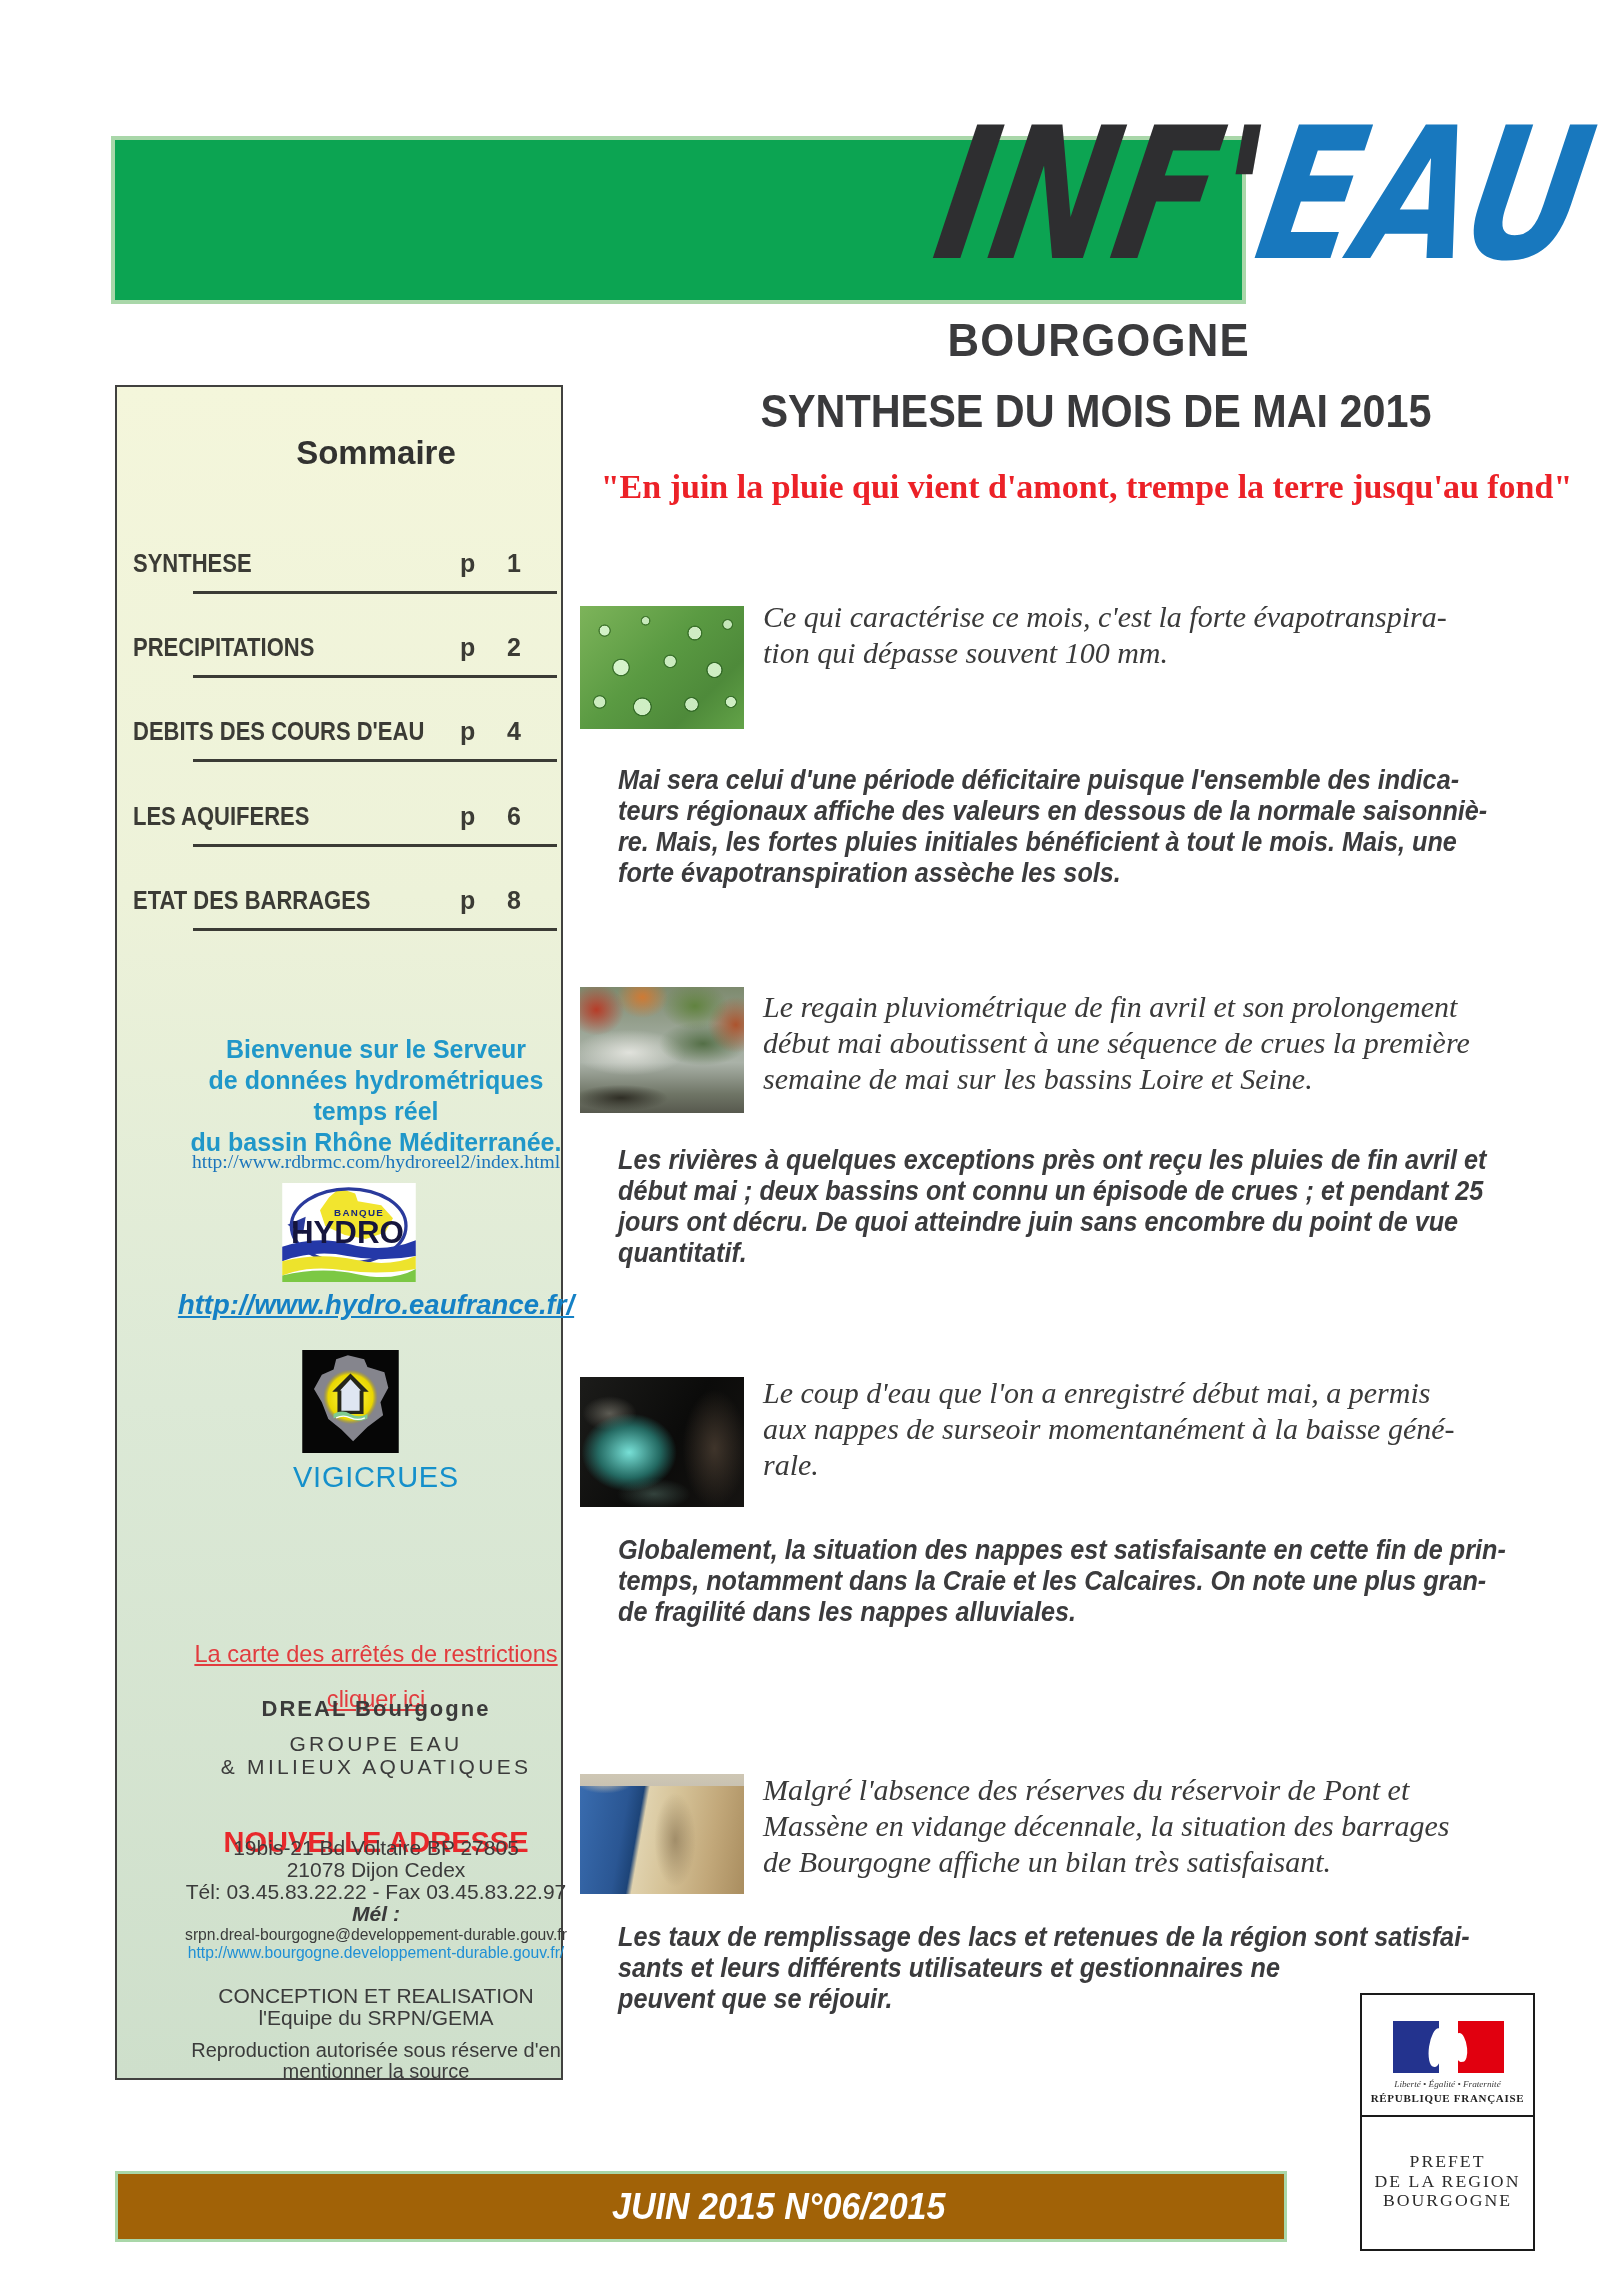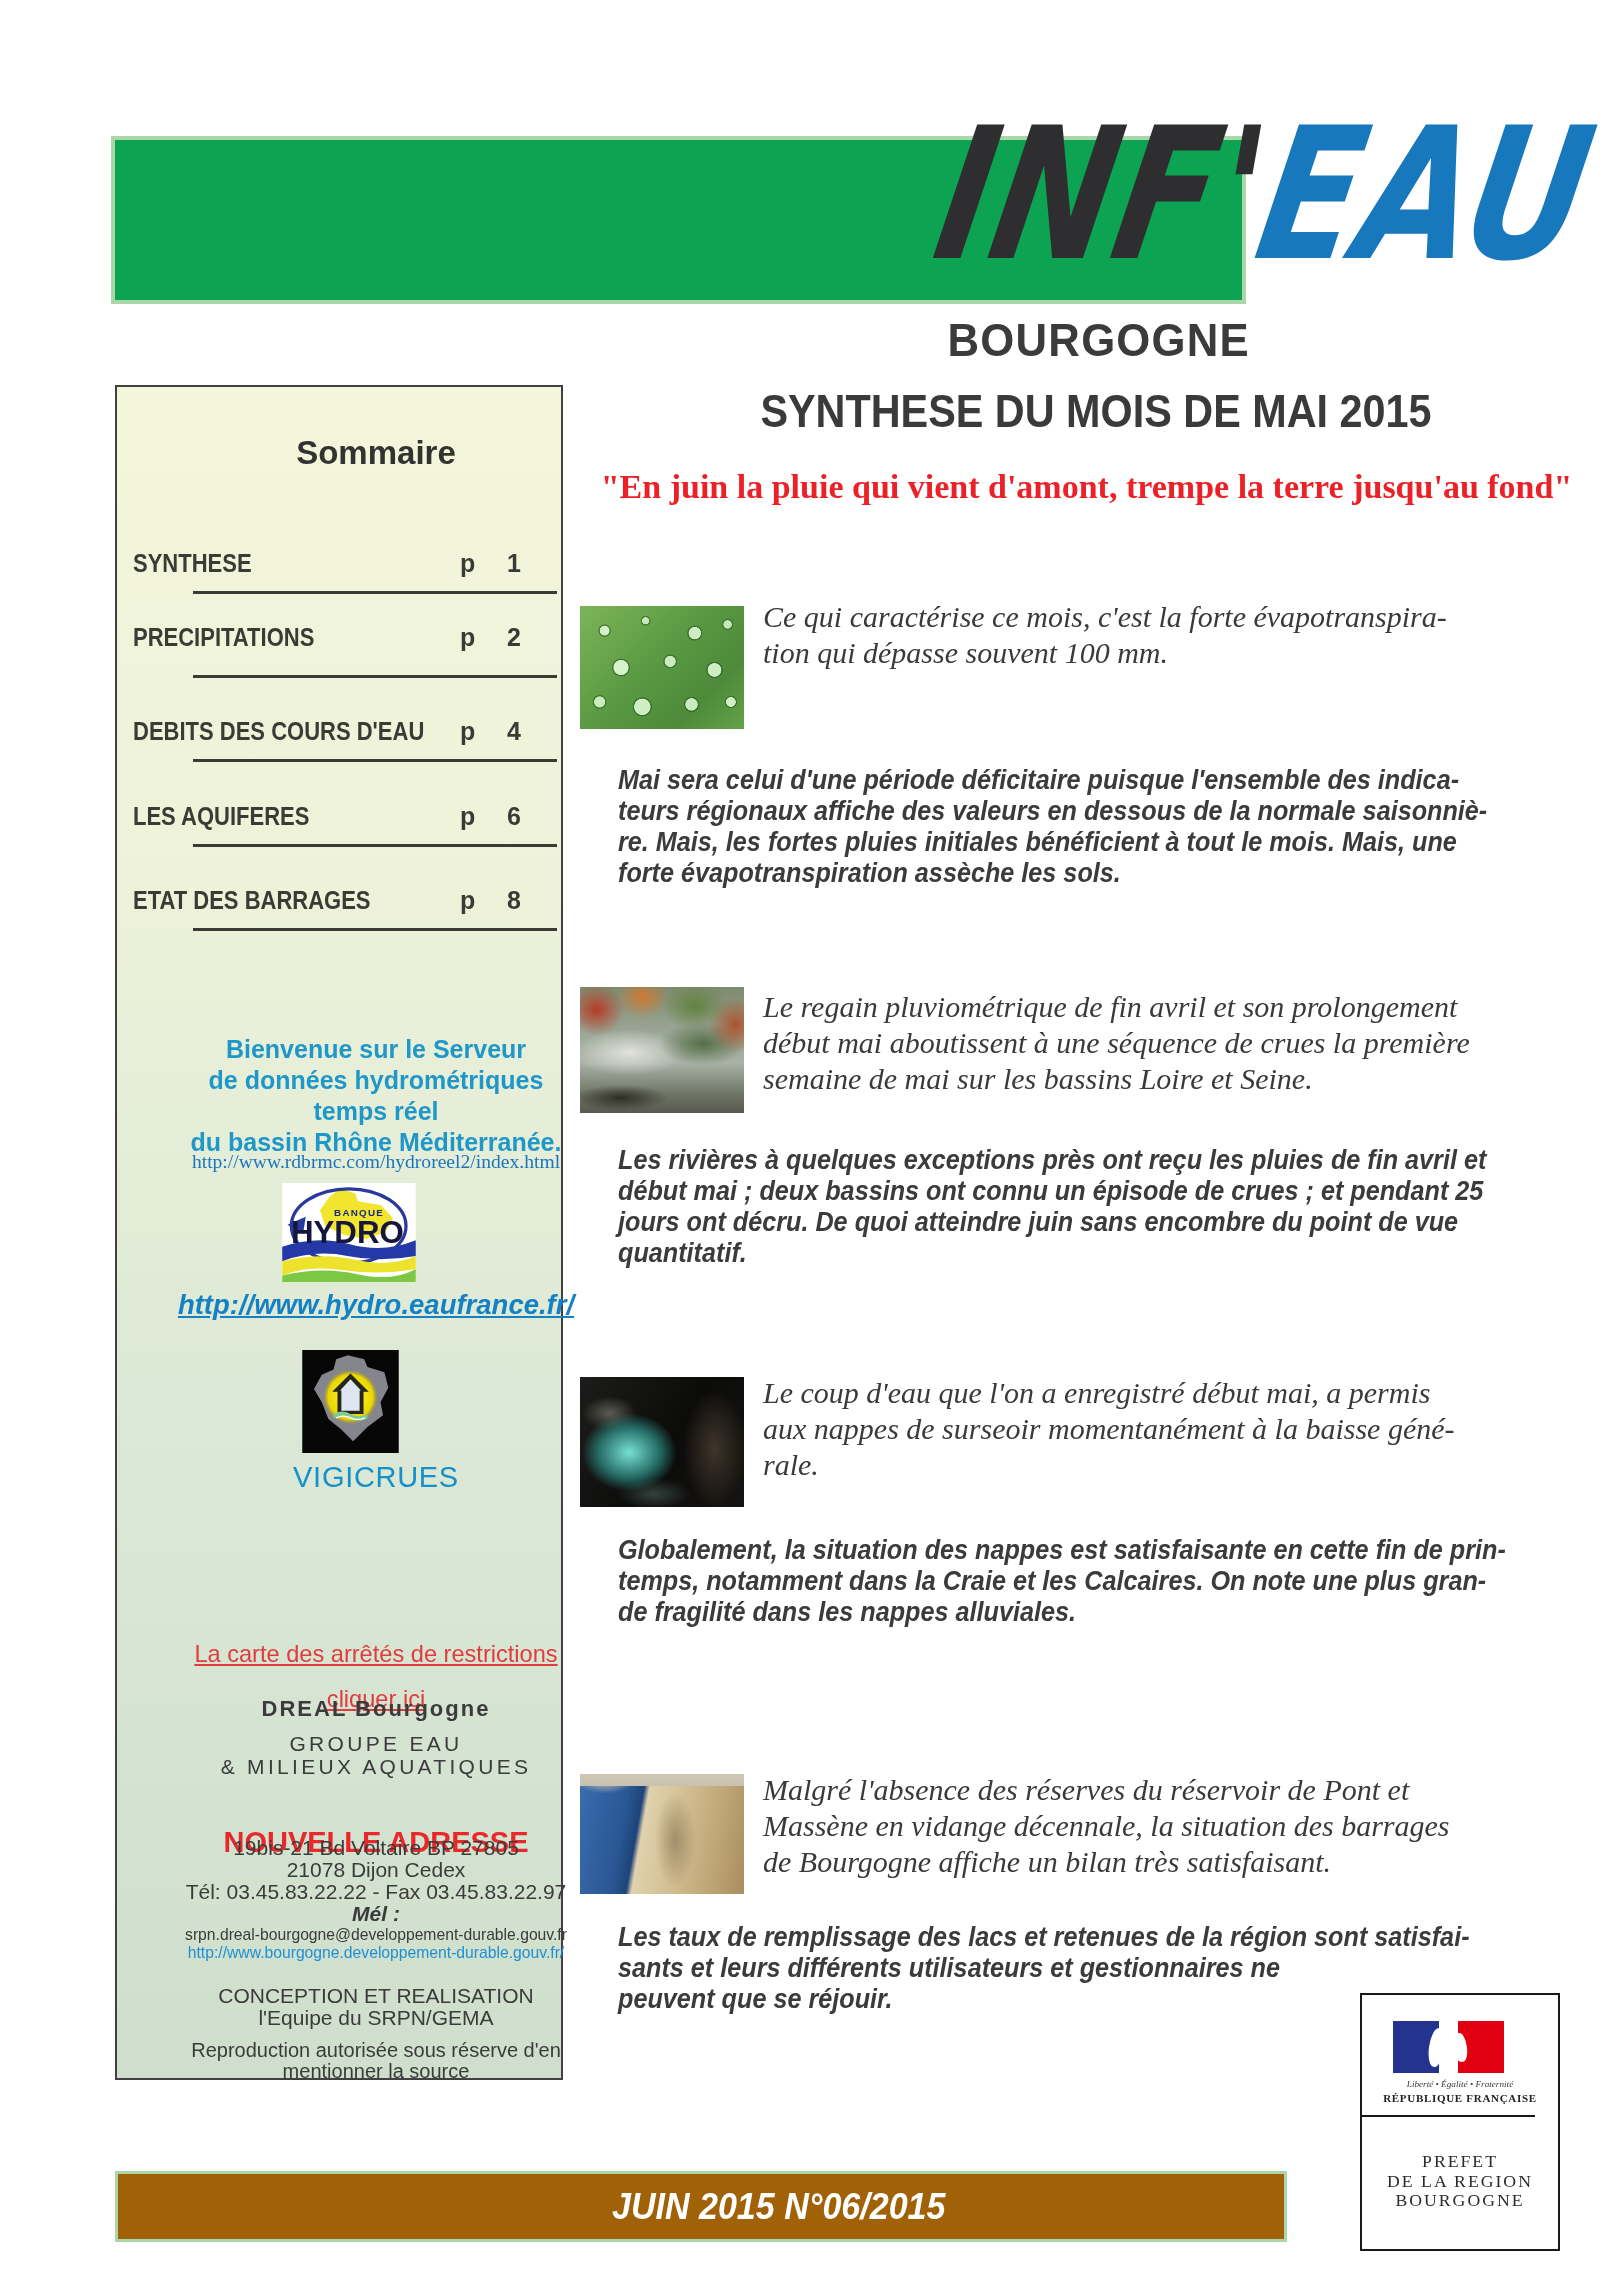--- a/index.html
+++ b/index.html
@@ -100,21 +100,21 @@
       radial-gradient(ellipse 46px 19.6px at 45% 90%, rgba(90,120,110,.5), transparent 80%),
       linear-gradient(120deg,#1C1C1A 0%,#0B0B0A 55%,#161412 100%);}
   .photo-dam{top:1774px;height:120px;
     background:
       linear-gradient(to bottom, #CFC7B4 0%, #C9C2B2 10%, rgba(0,0,0,0) 10%),
       radial-gradient(ellipse 39px 16.4px at 15% 6%, rgba(210,200,180,.9), transparent 75%),
       radial-gradient(ellipse 26px 59px at 58% 55%, rgba(120,100,70,.55), transparent 80%),
       linear-gradient(100deg,#3A6DB0 0%,#2A5693 28%,#1D4478 36%,#E0D2AE 39%,#D6C398 55%,#C2A87A 78%,#A98D5F 100%);}
 
   
-  .prefet-box{position:absolute;left:1360px;top:1993px;width:200px;height:258px;box-sizing:border-box;
+  .prefet-box{position:absolute;left:1360px;top:1993px;width:175px;height:258px;box-sizing:border-box;
     background:#ffffff;border:2px solid #1A1A1A;}
   .rf-flag{position:absolute;left:31px;top:26px;width:111px;height:52px;}
   .rf-blue{position:absolute;left:0;top:0;width:46px;height:52px;background:#23338E;}
   .rf-blue:after{content:"";position:absolute;right:-3.9px;top:6.5px;width:14.4px;height:39px;
     background:#ffffff;border-radius:50% 30% 40% 50%;transform:rotate(8deg);}
   .rf-red{position:absolute;right:0;top:0;width:46px;height:52px;background:#E1000F;}
   .rf-red:after{content:"";position:absolute;left:-2.6px;top:11.8px;width:11.8px;height:29px;
     background:#ffffff;border-radius:40% 60% 50% 40%;transform:rotate(-6deg);}
   .rf-motto{position:absolute;left:0;top:84px;width:100%;text-align:center;
     font-family:"Liberation Serif",serif;font-style:italic;font-size:9.2px;color:#3a3a3a;}
@@ -146,21 +146,21 @@
   <div class="sidebar">
     <div class="sb sommaire">Sommaire</div>
 
     <div class="toc-row" style="top:162px;">
       <span class="toc-label">SYNTHESE</span>
       <span class="toc-p">p</span>
       <span class="toc-page">1</span>
     </div>
     <div class="toc-line" style="top:204px;"></div>
 
-    <div class="toc-row" style="top:236px;padding-left:32px;">
+    <div class="toc-row" style="top:246px;padding-left:32px;">
       <span class="toc-label">PRECIPITATIONS</span>
       <span class="toc-p">p</span>
       <span class="toc-page">2</span>
     </div>
     <div class="toc-line" style="top:288px;"></div>
 
     <div class="toc-row" style="top:330px;">
       <span class="toc-label">DEBITS DES COURS D'EAU</span>
       <span class="toc-p">p</span>
       <span class="toc-page">4</span>

